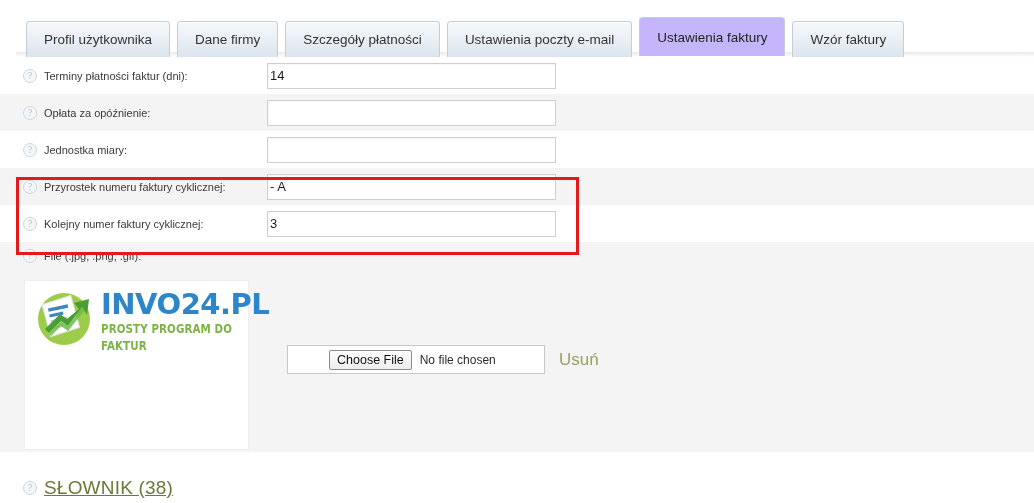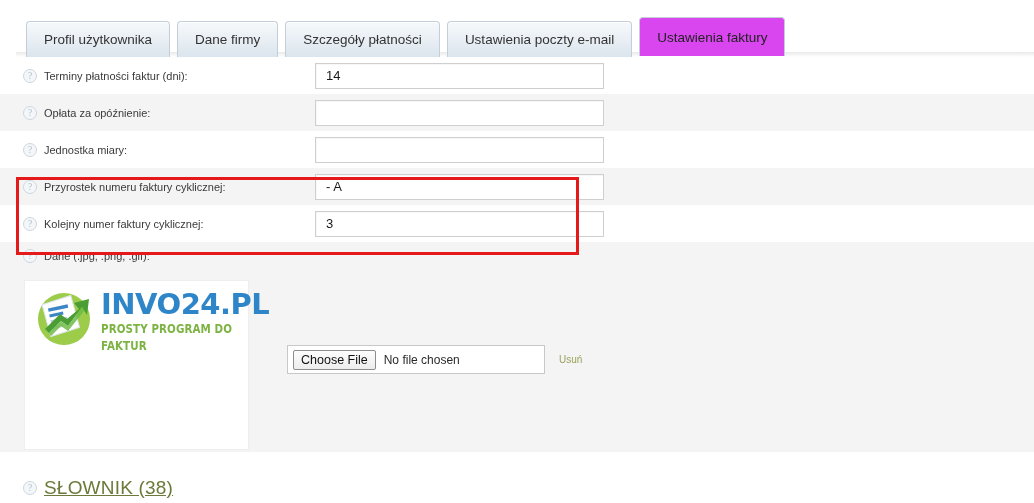--- a/index.html
+++ b/index.html
@@ -30,21 +30,21 @@
     display: flex; align-items: center; justify-content: center;
     font-size: 13.5px; color: #333; white-space: nowrap;
     border: 1px solid #c3ced8;
     border-bottom: none;
     border-radius: 4px 4px 0 0;
     background: linear-gradient(to bottom, #f6f9fb 0%, #eaf0f5 45%, #dbe5ed 100%);
     box-shadow: inset 0 1px 0 #ffffff;
     position: relative;
   }
   .tab.active {
-    background: #d946ef;
+    background: #c4b5fd;
     border-color: #c3ced8;
     color: #222;
     height: 40px;
     z-index: 5;
     box-shadow: none;
   }
   .tab.active::after {
     content: ""; position: absolute; left: -1px; right: -1px; bottom: -4px;
     height: 5px; background: #ffffff;
   }
@@ -78,25 +78,24 @@
   .label {
     font-size: 11px; color: #3a3a3a;
     width: 223px; flex: 0 0 auto;
     white-space: nowrap;
   }
   .field {
     width: 289px; height: 26px;
     border: 1px solid #cfcfcf;
     background: #ffffff;
     font-size: 13px; color: #222;
-    padding: 0 10px;
+    padding: 0 2px;
     display: flex; align-items: center;
     box-shadow: inset 1px 1px 0 #f7f7f7;
     flex: 0 0 auto;
-    margin-left: 48px;
   }
   .field .val { font-size: 13px; color: #1a1a1a; }
 
   
   .redbox {
     position: absolute; left: 16px; top: 177px;
     width: 563px; height: 78px;
     border: 3px solid #e51919;
     pointer-events: none;
     z-index: 20;
@@ -144,24 +143,25 @@
     border: 1px solid #c8c8c8; background: #fff;
     display: flex; align-items: center; padding-left: 5px;
   }
   .choosebtn {
     height: 20px; padding: 0 7px;
     border: 1px solid #8d8d8d; border-radius: 2px;
     background: linear-gradient(to bottom,#fdfdfd,#ededed);
     font-size: 12.5px; color: #111;
     display: flex; align-items: center;
     font-family: "Liberation Sans", sans-serif;
+    margin-left: 36px;
   }
   .nofile { font-size: 12px; color: #2a2a2a; margin-left: 8px; }
   .usun {
-    margin-left: 14px; font-size: 10px; color: #9aa15c;
+    margin-left: 14px; font-size: 17px; color: #9aa15c;
   }
 
   
   .footer {
     position: absolute; left: 0; top: 472px; width: 1034px; height: 31px;
     background: #ffffff; display: flex; align-items: center;
   }
   .slownik {
     font-size: 19px; color: #6b7a3a; text-decoration: underline;
     font-weight: normal; letter-spacing: 0.2px;
@@ -183,20 +183,23 @@
       </div>
       <div class="tab">
         <span>Szczegóły płatności</span>
       </div>
       <div class="tab">
         <span>Ustawienia poczty e-mail</span>
       </div>
       <div class="tab active">
         <span>Ustawienia faktury</span>
       </div>
+      <div class="tab">
+        <span>Wzór faktury</span>
+      </div>
     </div>
   </div>
 
   <div class="left-rule"></div>
 
   <div class="form">
 
     <div class="row">
       <div class="qicon">?</div>
       <div class="label">Terminy płatności faktur (dni):</div>
@@ -233,21 +236,21 @@
       <div class="qicon">?</div>
       <div class="label">Kolejny numer faktury cyklicznej:</div>
       <div class="field">
         <span class="val">3</span>
       </div>
     </div>
 
     <div class="logosec">
       <div class="logorow">
         <div class="qicon">?</div>
-        <div class="label" style="width:auto">Dane (.jpg, .png, .gif):</div>
+        <div class="label" style="width:auto">File (.jpg, .png, .gif):</div>
       </div>
 
       <div class="logobox">
         <div class="logo-art">
           <svg class="logo-mark" viewBox="0 0 66 66">
             <circle cx="33" cy="34" r="26" fill="#9ccc4a"></circle>
             <g transform="rotate(-12 30 32)">
               <path d="M14 16 L44 13 L46 46 L16 49 Z" fill="#ffffff" stroke="#dfe4ea" stroke-width="1"></path>
               <rect x="19" y="21" width="20" height="3.4" fill="#3d86c6"></rect>
               <rect x="19" y="27" width="14" height="3.2" fill="#3d86c6"></rect>

